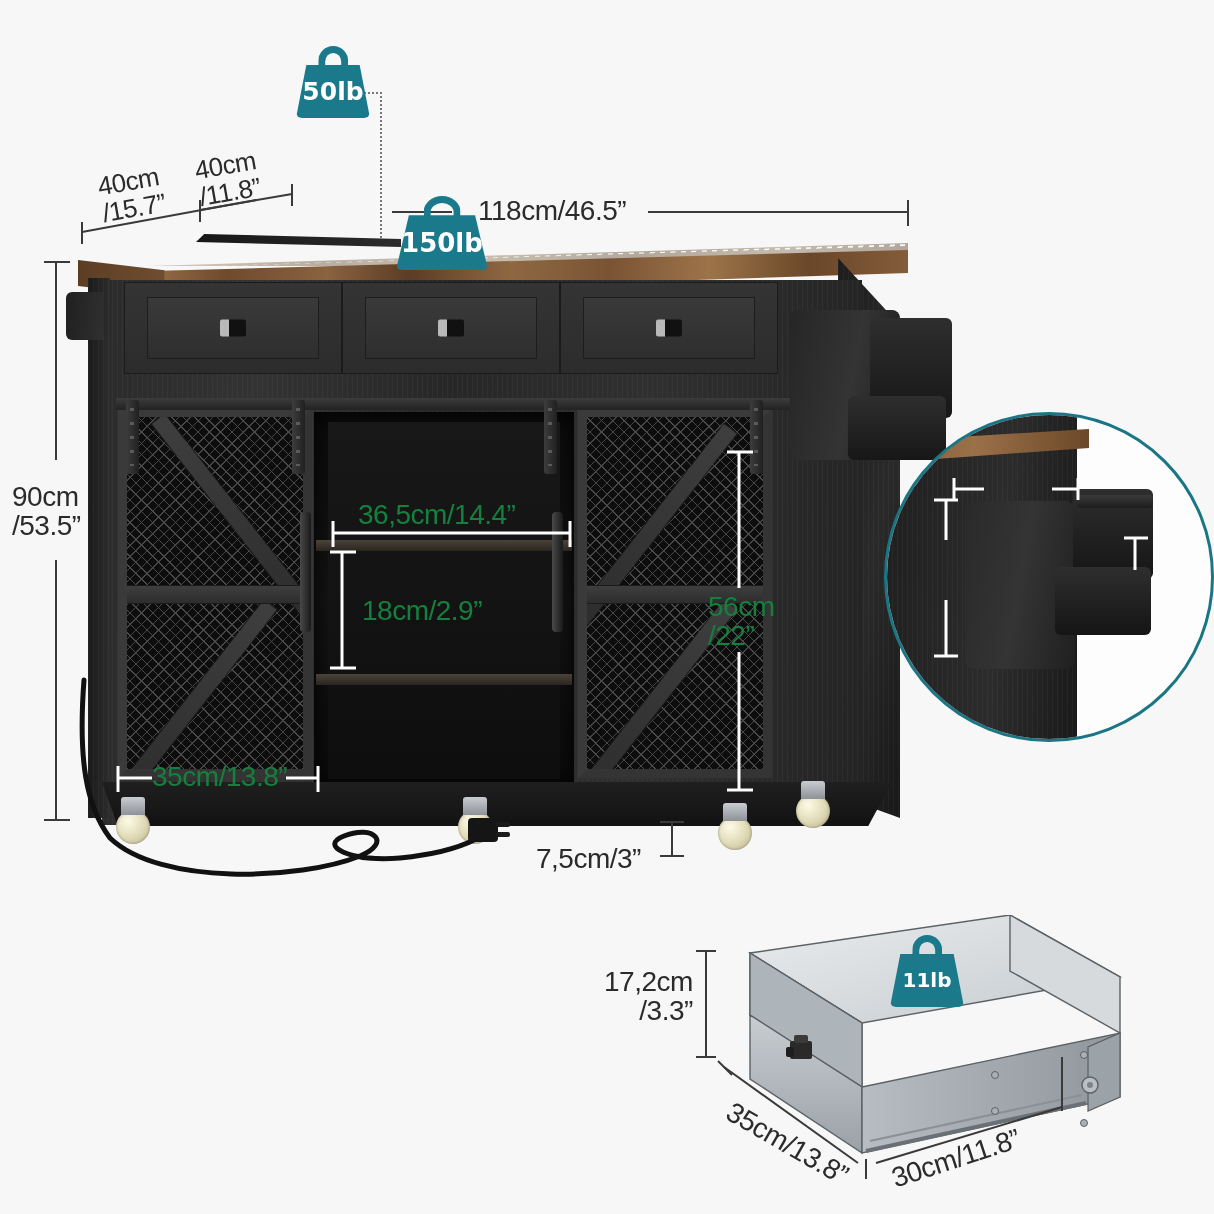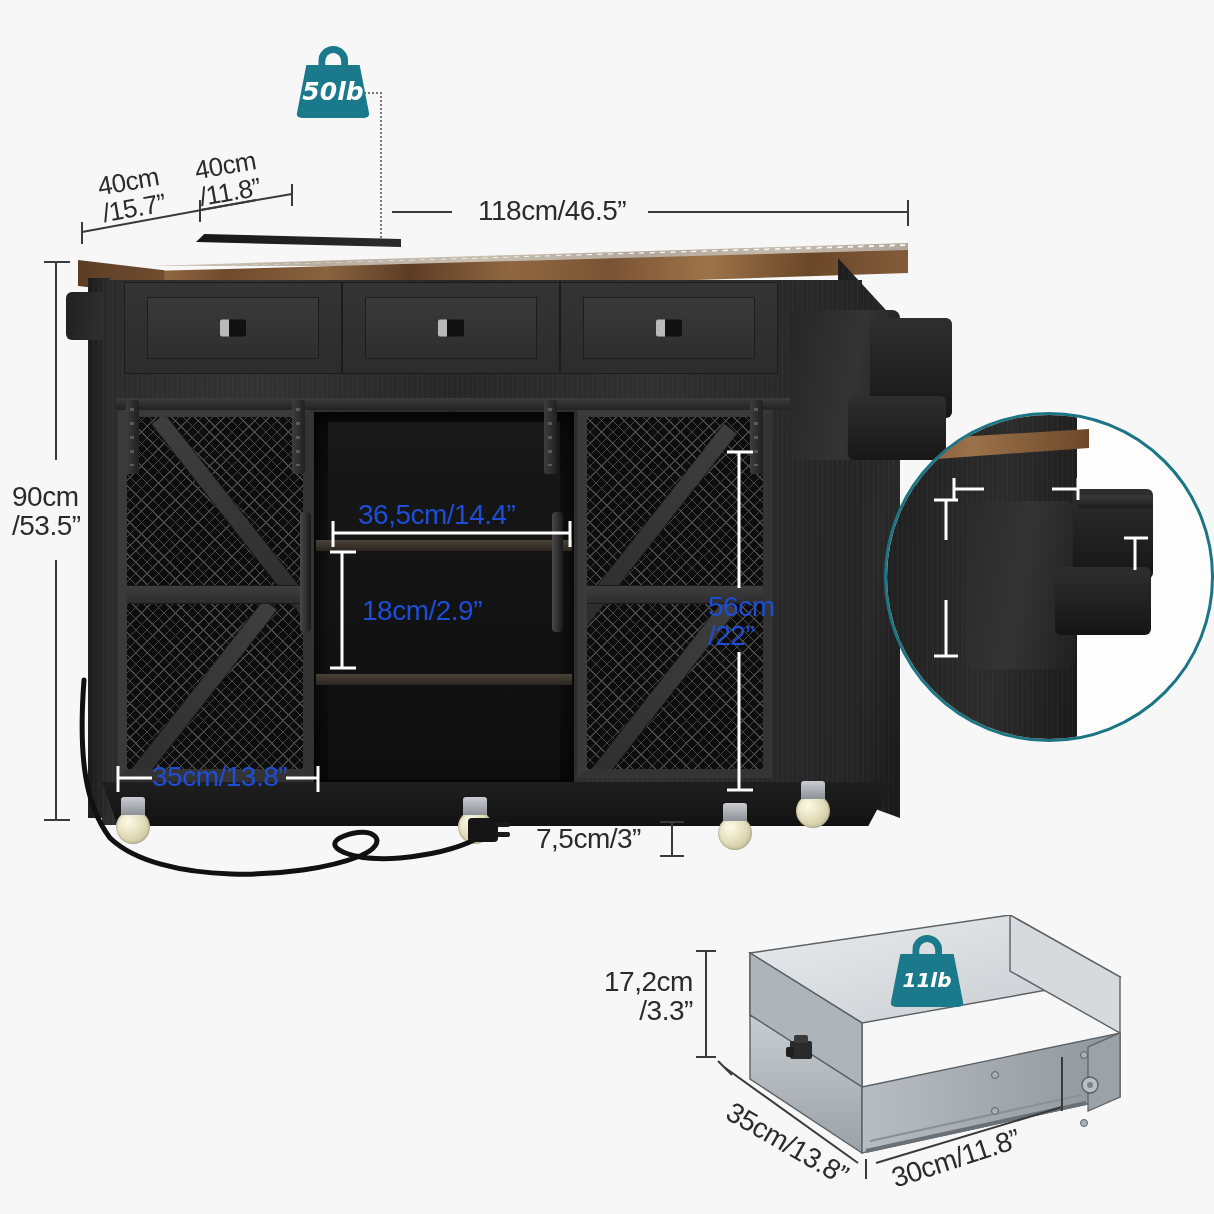--- a/index.html
+++ b/index.html
@@ -28,34 +28,33 @@
   
   .dim {
     position: absolute;
     font-size: 26px;
     color: #2b2b2b;
     line-height: 1.05;
     white-space: nowrap;
     font-family: "Liberation Sans", sans-serif;
     letter-spacing: -0.5px;
   }
-  .dim.white { color: #1d4ed8; }
+  .dim.white { color: #15803d; }
   .dim.big { font-size: 28px; }
   .dot { position: absolute; border-left: 2px dotted #777; width: 0; }
   .dot-h { position: absolute; border-top: 2px dotted #777; height: 0; }
 
   
   .wbadge {
     position: absolute;
     color: #fff;
     font-weight: bold;
     font-family: "DejaVu Sans", sans-serif;
     display: flex; align-items: flex-end; justify-content: center;
     z-index: 40;
-    font-style: italic;
   }
   .wbadge .body {
     position: relative;
     background: #1a7a8b;
     width: 100%;
     height: 74%;
     clip-path: polygon(14% 0, 86% 0, 100% 100%, 0 100%);
     border-radius: 6px;
     display: flex; align-items: center; justify-content: center;
   }
@@ -283,20 +282,26 @@
   <div class="wbadge" style="left:296px; top:46px; width:74px; height:72px; font-size:25px;">
     <div class="handle"></div>
     <div class="body">
       <span class="lbl">50lb</span>
     </div>
   </div>
 
   <div class="dot" style="left:380px; top:92px; height:150px;"></div>
   <div class="dot-h" style="left:356px; top:92px; width:26px;"></div>
 
+  <div class="wbadge" style="left:396px; top:196px; width:92px; height:74px; font-size:26px;">
+    <div class="handle"></div>
+    <div class="body">
+      <span class="lbl">150lb</span>
+    </div>
+  </div>
 
   <svg class="cordsvg" width="1214" height="1214" style="z-index:35;">
 
     <line x1="82" y1="232" x2="256" y2="200" stroke="#3a3a3a" stroke-width="2"></line>
     <line x1="82" y1="222" x2="82" y2="244" stroke="#3a3a3a" stroke-width="2"></line>
     <line x1="200" y1="200" x2="200" y2="222" stroke="#3a3a3a" stroke-width="2"></line>
 
     <line x1="200" y1="210" x2="292" y2="194" stroke="#3a3a3a" stroke-width="2"></line>
     <line x1="292" y1="184" x2="292" y2="206" stroke="#3a3a3a" stroke-width="2"></line>
 
@@ -324,21 +329,21 @@
     <div>/11.8”</div>
   </div>
 
   <div class="dim big" style="left:478px; top:196px;">118cm/46.5”</div>
 
   <div class="dim big" style="left:12px; top:482px;">
     <div>90cm</div>
     <div>/53.5”</div>
   </div>
 
-  <div class="dim big" style="left:536px; top:824px;">7,5cm/3”</div>
+  <div class="dim big" style="left:536px; top:844px;">7,5cm/3”</div>
 
   <div id="cabinet">
 
     <div class="wood-top">
       <div class="wood-surface"></div>
       <div class="wood-dash"></div>
       <div class="wood-face"></div>
       <div class="wood-left"></div>
     </div>
 

